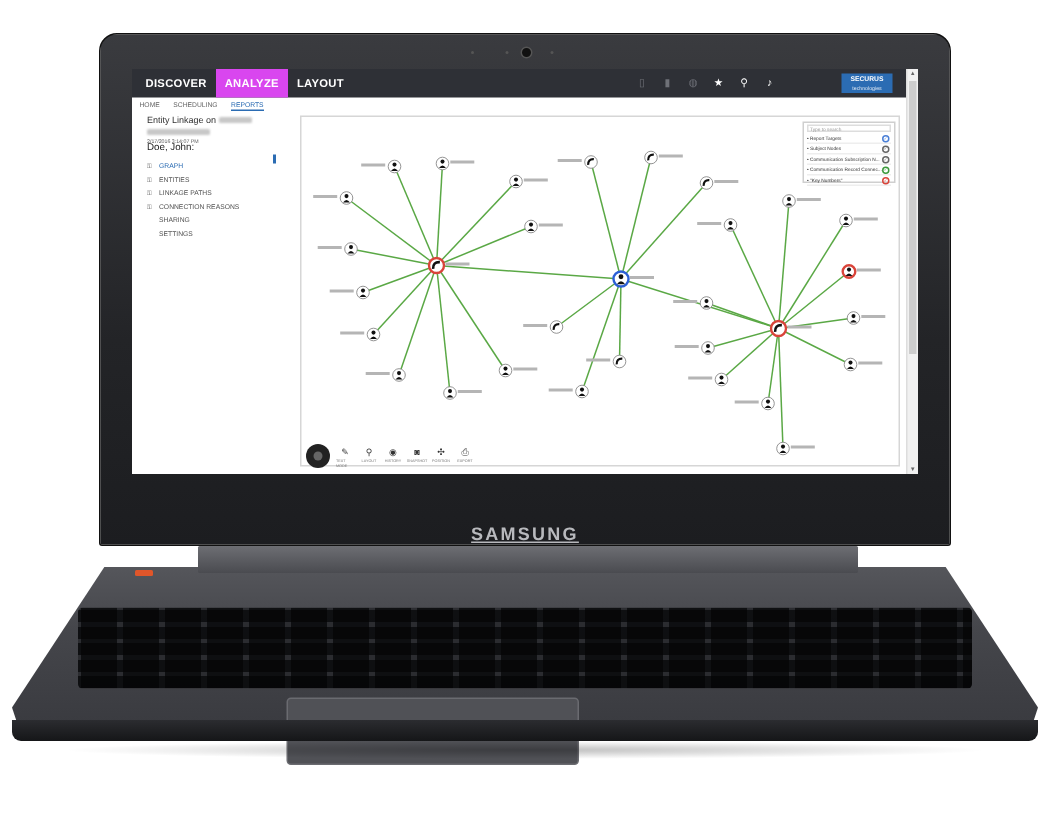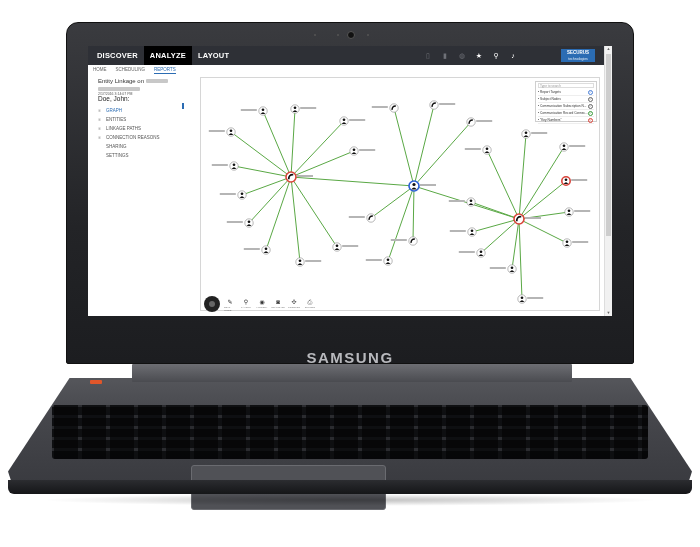--- a/index.html
+++ b/index.html
@@ -10,37 +10,37 @@
   .lid {
     position: absolute; left: 66px; top: 22px; width: 568px; height: 342px;
     background: linear-gradient(180deg, #3a3b3f 0%, #232427 60%, #1c1d20 100%);
     border-radius: 12px 12px 2px 2px;
     border: 1px solid #111;
   }
   .camera { position: absolute; left: 280px; top: 8px; width: 8px; height: 8px; border-radius: 50%; background: #111; border: 1px solid #555; }
   .cam-dot { position: absolute; top: 11px; width: 2px; height: 2px; background: #555; border-radius: 50%; }
   .brand {
     position: absolute; left: 0; right: 0; top: 326px; text-align: center;
-    color: #b8b9bd; font-size: 15px; font-weight: bold; letter-spacing: 1.5px; text-decoration: underline;
+    color: #b8b9bd; font-size: 12px; font-weight: bold; letter-spacing: 1.5px; text-decoration: underline;
   }
 
   
   .screen {
     position: absolute; left: 88px; top: 46px; width: 524px; height: 270px;
     background: #ffffff; overflow: hidden;
   }
   .topbar {
     position: absolute; left: 0; top: 0; width: 516px; height: 19px;
     background: #2e3036; display: flex; align-items: center;
   }
   .nav-tab {
     color: #ffffff; font-size: 7.5px; font-weight: bold; padding: 0 6px; height: 19px;
     line-height: 19px; letter-spacing: 0.2px;
   }
-  .nav-tab.active { background: #000000; }
+  .nav-tab.active { background: #d946ef; }
   .top-icons { position: absolute; left: 336px; top: 0; height: 19px; display: flex; align-items: center; gap: 9px; }
   .ticon { width: 8px; height: 8px; font-size: 7px; color: #ffffff; line-height: 8px; text-align: center; }
   .ticon.dim { color: #6f7178; }
   .logo-badge {
     position: absolute; left: 473px; top: 3px; width: 34px; height: 13px;
     background: #2b6cb3; color: #fff; font-size: 4.5px; font-weight: bold; text-align: center; line-height: 6px; padding-top: 1px;
   }
   .logo-badge .sub { font-weight: normal; font-size: 3.5px; opacity: .85; display: block; }
 
   .subnav { position: absolute; left: 0; top: 19px; height: 9px; display: flex; gap: 9px; padding-left: 5px; }

